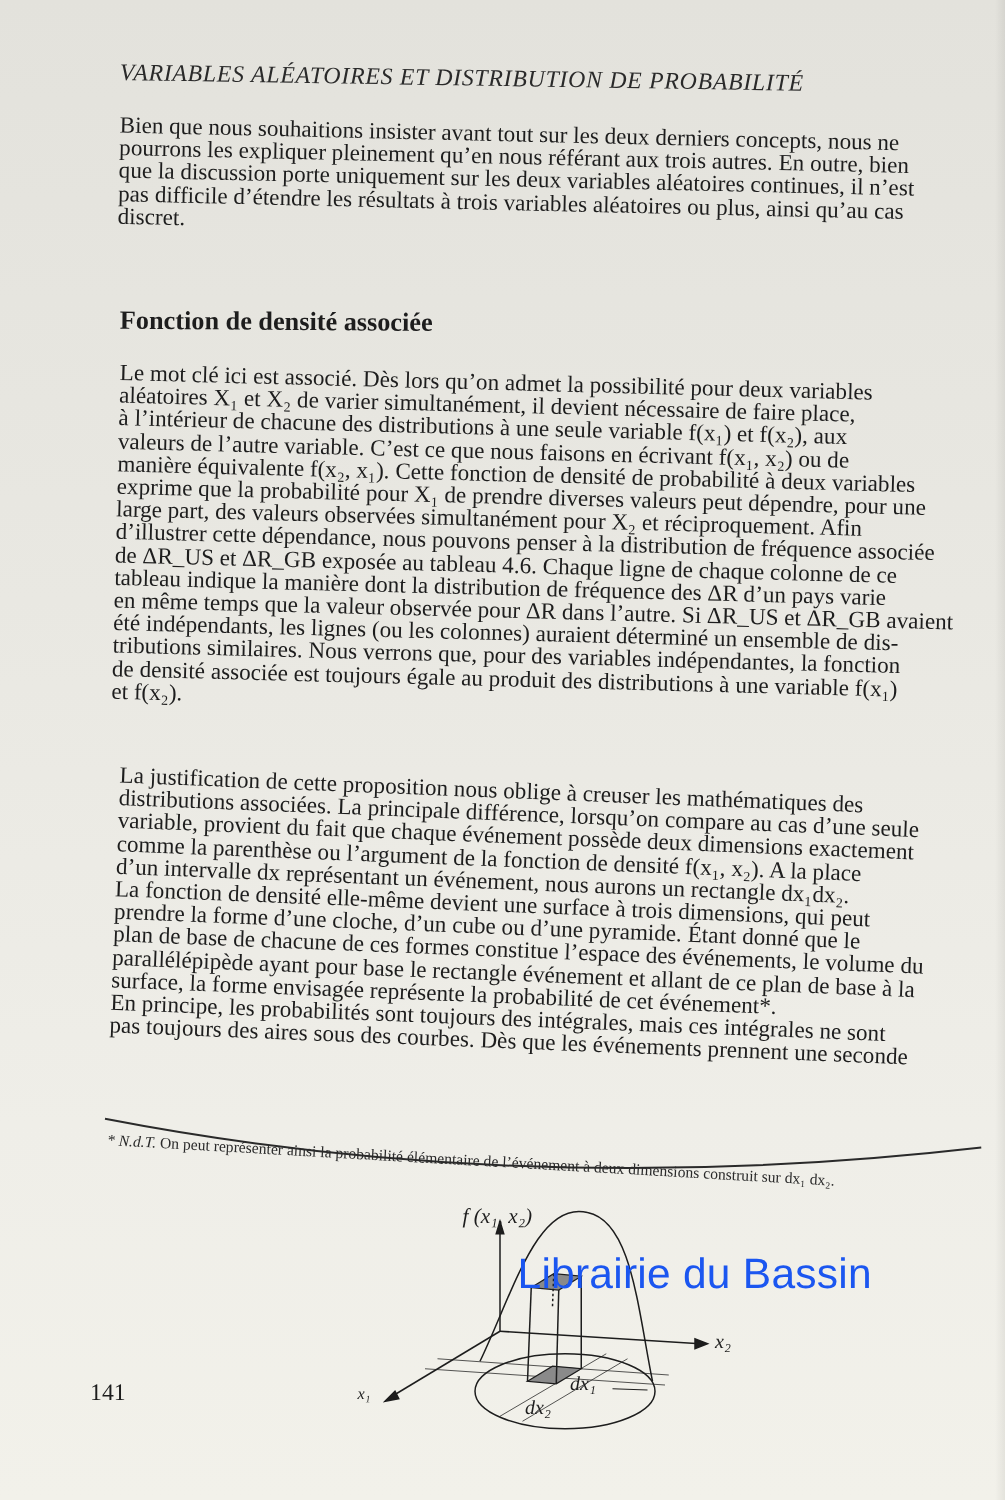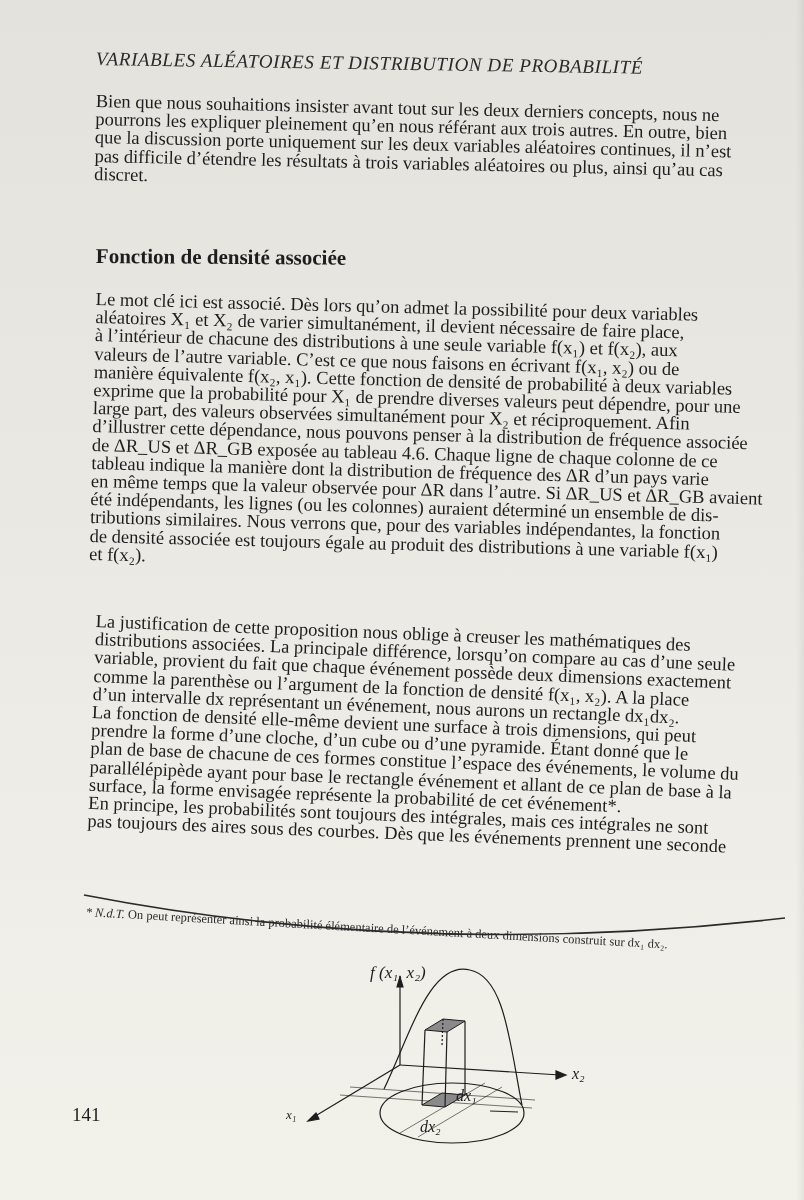--- a/index.html
+++ b/index.html
@@ -107,21 +107,22 @@
         <line x1="145" y1="65" x2="142" y2="140"></line>
         <line x1="167" y1="67" x2="165" y2="142"></line>
         <line x1="185" y1="56" x2="185" y2="130"></line>
         <line x1="163" y1="54" x2="162" y2="80" stroke-dasharray="2,2"></line>
         <line x1="210" y1="146" x2="238" y2="147" stroke-width="1"></line>
       </g>
     </svg>
     <div class="fig-label" style="left:46px;top:-2px;font-size:17px;margin-left:44px;">f (x₁, x₂)</div>
     <div class="fig-label" style="left:292px;top:100px;font-size:16px;font-family:Liberation Serif, serif;">x₂</div>
     <div class="fig-label" style="left:6px;top:142px;font-size:13px;">x₁</div>
-    <div class="fig-label" style="left:176px;top:122px;font-size:16px;">dx₁</div>
+    <div class="fig-label" style="left:176px;top:134px;font-size:16px;">dx₁</div>
     <div class="fig-label" style="left:140px;top:153px;font-size:16px;text-align:center;">dx₂</div>
   </div>
 
+  <div class="watermark">Librairie du Bassin</div>
 
   <div class="page-number">141</div>
 
   <div class="shadow-right"></div>
 </div>
 
 </body></html>

